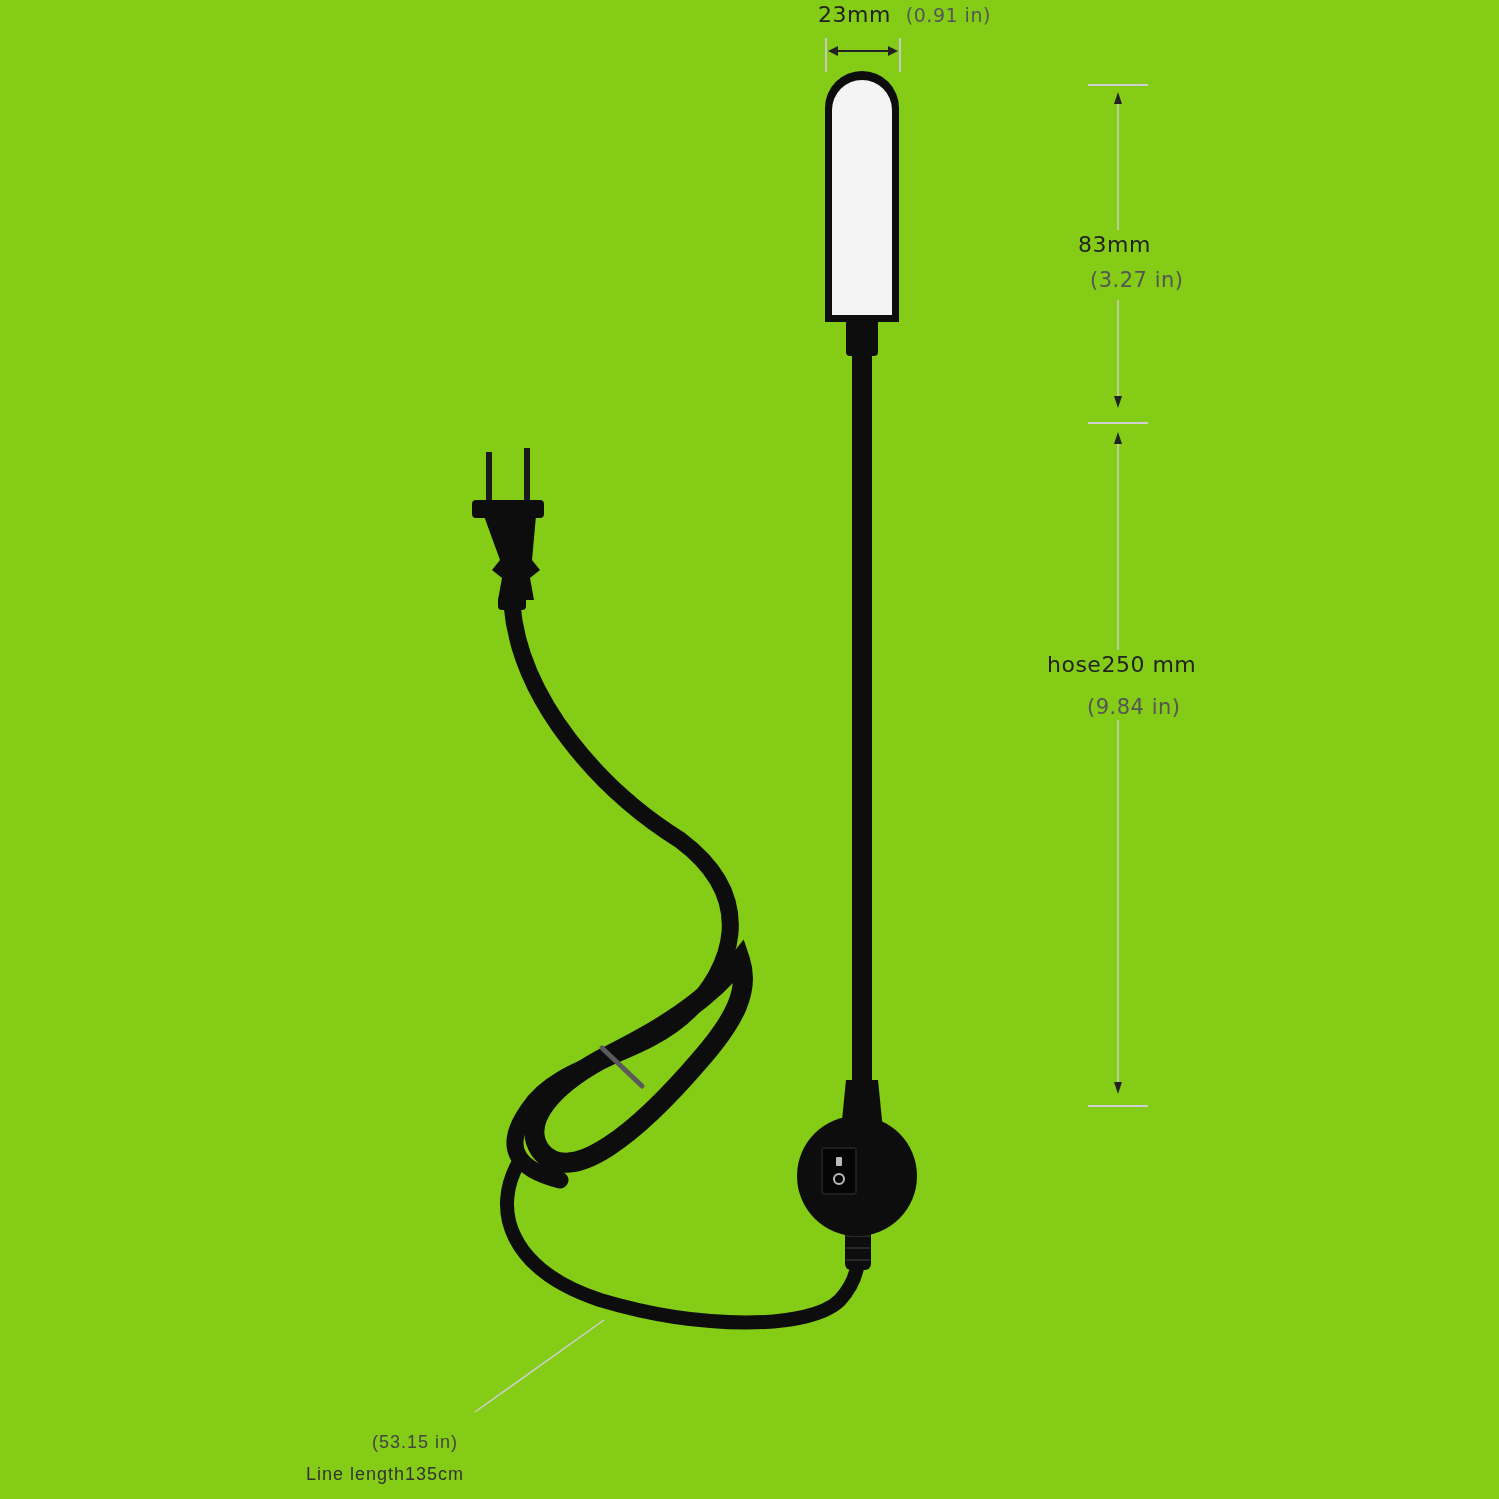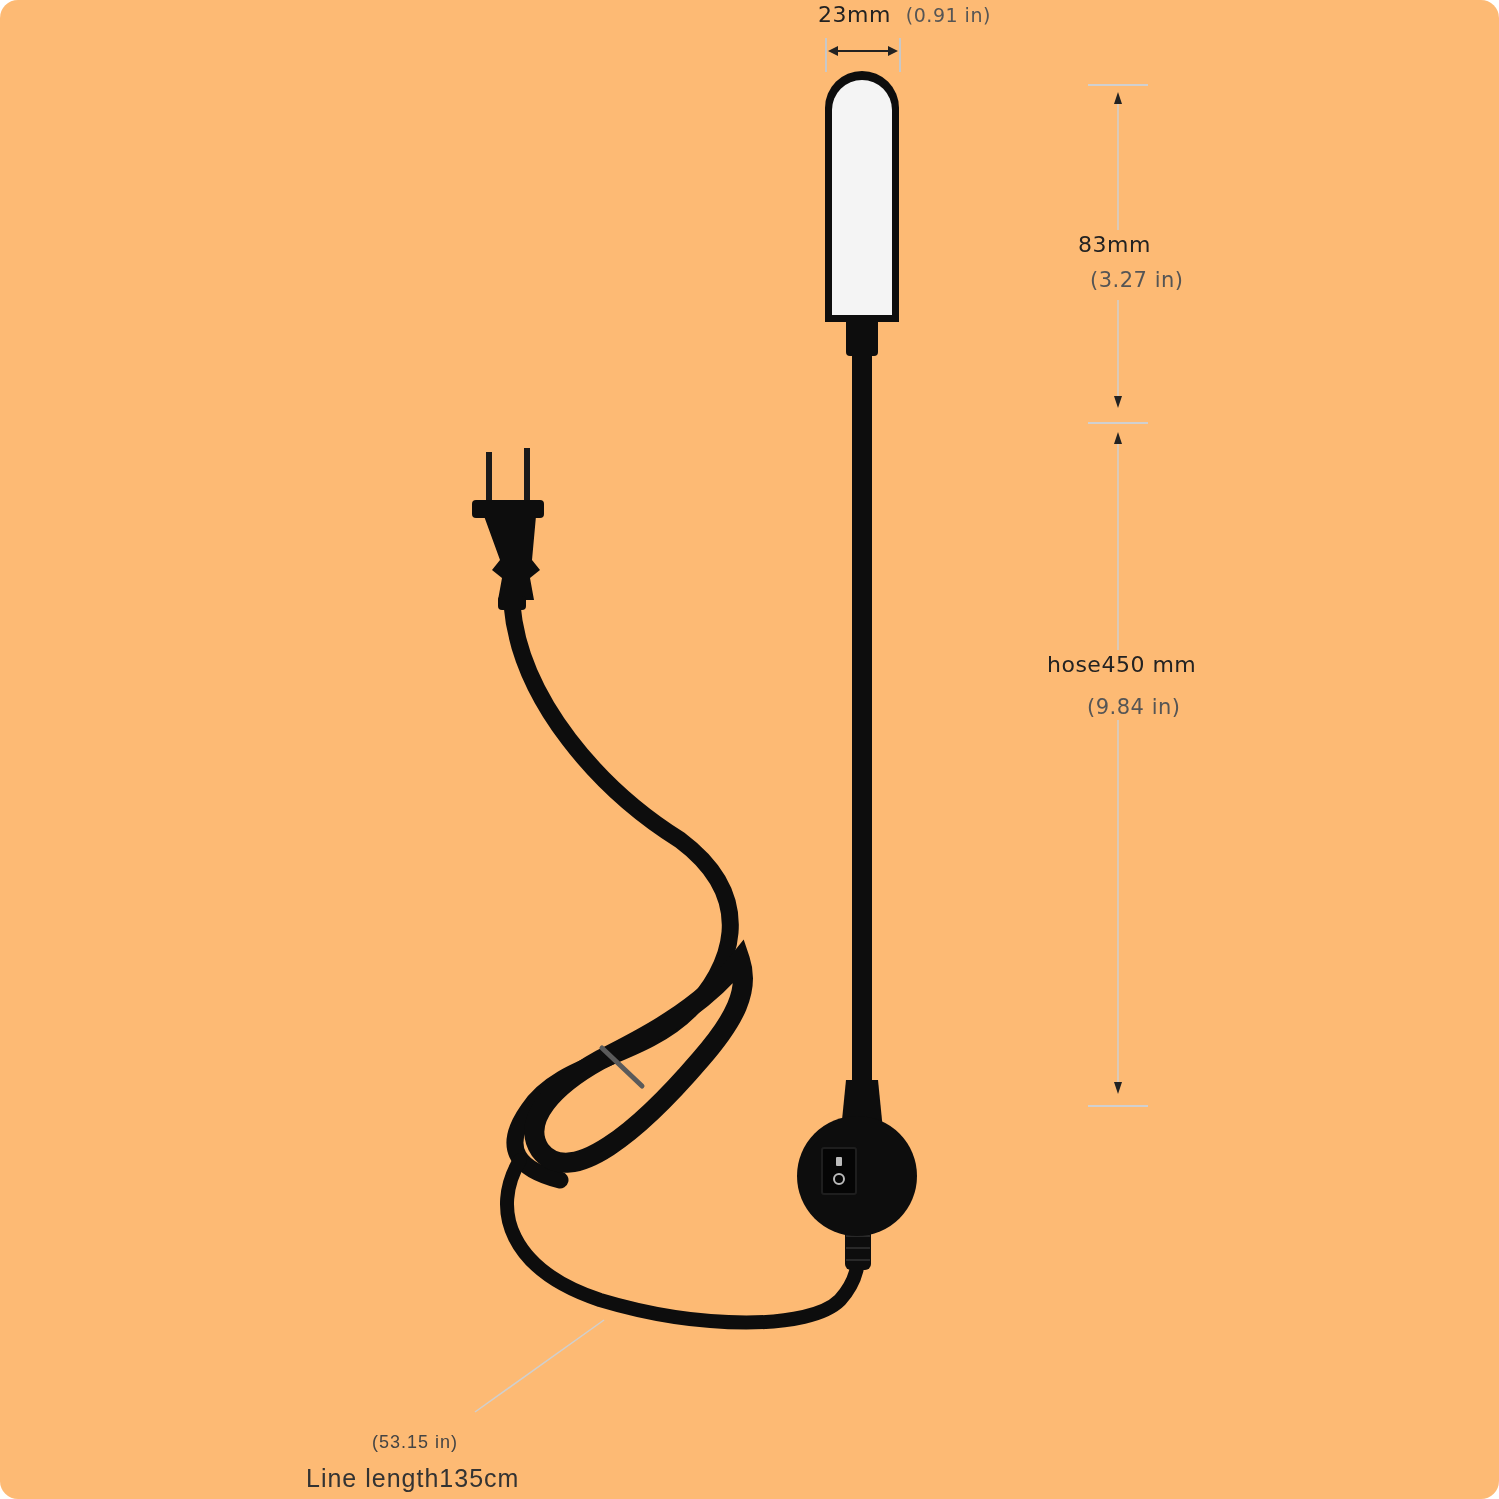--- a/index.html
+++ b/index.html
@@ -1,21 +1,21 @@
 <!DOCTYPE html>
 <html><head>
 <meta charset="utf-8">
 <style>
   html, body { margin:0; padding:0; background:#ffffff; }
-  #stage { position:relative; width:1499px; height:1499px; overflow:hidden; background:#fdba74; font-family:"DejaVu Sans", sans-serif;border-radius:18px; }
+  #stage { position:relative; width:1499px; height:1499px; overflow:hidden; background:#84cc16; font-family:"DejaVu Sans", sans-serif; }
   svg.art { position:absolute; left:0; top:0; }
   .lbl { position:absolute; color:#2a2a2a; white-space:nowrap; letter-spacing:0.5px; }
   .lbl.small { font-size:21px; color:#555; }
   .lbl.main { font-size:22px; color:#222; }
-  .lbl.sans { font-family:"Liberation Sans", sans-serif; font-size:25px; color:#333; letter-spacing:1px; }
+  .lbl.sans { font-family:"Liberation Sans", sans-serif; font-size:18px; color:#333; letter-spacing:1px; }
 </style>
 </head>
 <body>
 
 <div id="stage">
 
   <svg class="art" width="1499" height="1499" viewBox="0 0 1499 1499">
 
     <g>
       <line x1="826" y1="38" x2="826" y2="72" stroke="#c8c8c8" stroke-width="2"></line>
@@ -80,21 +80,21 @@
 
   <div class="lbl main" style="left:818px;top:2px;">
     <span>23mm</span>&nbsp;
     <span class="small" style="color:#555;font-size:19px;">(0.91 in)</span>
   </div>
 
   <div class="lbl main" style="left:1078px;top:232px;">83mm</div>
   <div class="lbl small" style="left:1060px;top:268px;margin-left:30px;">(3.27 in)</div>
 
   <div class="lbl main" style="left:1047px;top:652px;">
-    <span>hose</span><span class="big">450</span>
+    <span>hose</span><span class="big">250</span>
     <span>mm</span>
   </div>
   <div class="lbl small" style="left:1079px;top:695px;margin-left:8px;">(9.84 in)</div>
 
   <div class="lbl sans" style="left:372px;top:1432px;font-size:18px;color:#444;">(53.15 in)</div>
   <div class="lbl sans" style="left:306px;top:1464px;">Line length135cm</div>
 
   <div style="position:absolute;left:836px;top:1157px;width:6px;height:9px;background:#bbb;border-radius:1px;"></div>
   <div style="position:absolute;left:833px;top:1173px;width:8px;height:8px;border:2px solid #bbb;border-radius:50%;"></div>
 </div>

